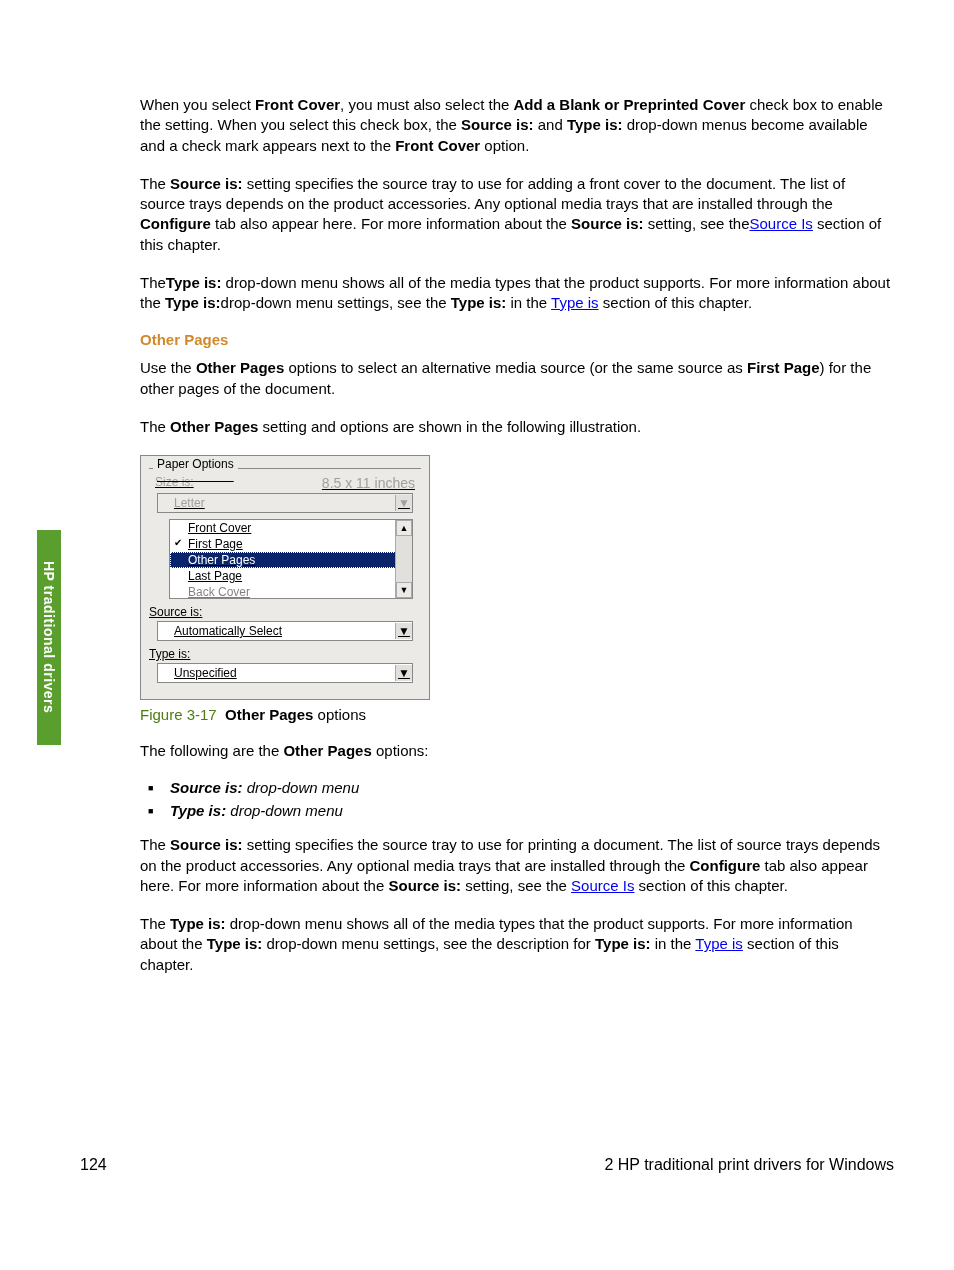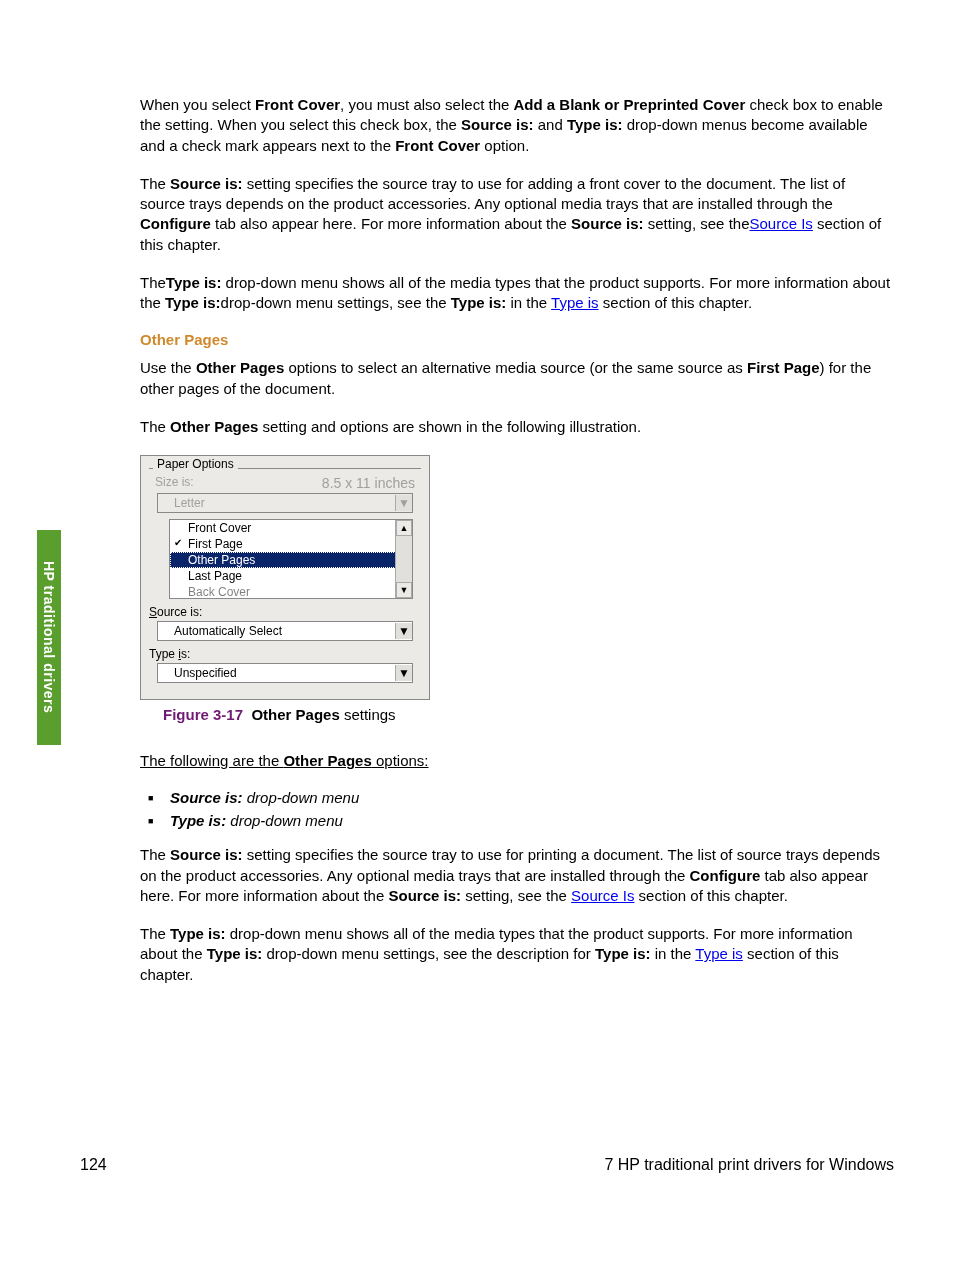--- a/index.html
+++ b/index.html
@@ -33,35 +33,36 @@
     text-orientation: mixed;
     display: flex;
     align-items: center;
     justify-content: center;
     letter-spacing: 0.5px;
   }
   p { margin: 0 0 18px 0; line-height: 1.35; }
   .link { color: #0000EE; text-decoration: underline; }
   .heading-orange { color: #d08a2e; font-weight: bold; margin: 6px 0 10px 0; }
   .fig-caption { margin-top: 6px; }
-  .fig-caption .fignum { color: #701a75; font-weight: bold; margin-left: 23px; }
+  .fig-caption .fignum { color: #4d7c0f; font-weight: normal; }
   ul.square { list-style: none; padding-left: 30px; margin: 6px 0 16px 0; font-style: italic; }
   ul.square li { position: relative; margin: 6px 0; }
   ul.square li::before { content: "■"; position: absolute; left: -22px; font-size: 9px; top: 4px; }
   .footer { position: absolute; bottom: 60px; left: 80px; right: 60px; font-size: 16px; display: flex; justify-content: space-between; }
 
   
   .dialog {
     width: 272px;
     border: 1px solid #888;
     background: #eceae6;
     font-family: Tahoma, sans-serif;
     font-size: 12px;
     padding: 6px 8px 10px 8px;
     margin: 2px 0 2px 0;
+    text-decoration: underline;
   }
   .group-label { position: relative; top: -12px; left: 4px; background: #eceae6; padding: 0 4px; color: #000; }
   .disabled { color: #a0a0a0; }
   .select-box { border: 1px solid #888; background: #fff; height: 18px; display: flex; align-items: center; justify-content: space-between; padding: 0 0 0 16px; margin: 2px 8px 6px 8px; }
   .select-box.disabled-box { background: #eceae6; color:#a0a0a0;}
   .select-arrow { width: 16px; height: 16px; background: #e2e0dc; border-left: 1px solid #aaa; display: flex; align-items:center; justify-content:center; }
   .select-arrow.disabled-arrow { color:#a0a0a0; }
   .chk { margin-right: 4px; vertical-align: middle;}
   .listbox { border: 1px solid #888; background:#fff; margin: 4px 8px 6px 20px; height: 78px; position:relative; overflow:hidden; font-size:12px;}
   .listbox .item { padding: 1px 4px 1px 18px; position:relative;}
@@ -134,38 +135,38 @@
   </div>
 
   <div class="lbl"><span>Type </span><span class="under">i</span><span>s:</span></div>
   <div class="select-box">
     <span>Unspecified</span>
     <div class="select-arrow">▼</div>
   </div>
 </div>
 
 <div class="fig-caption">
-  <span class="fignum">Figure 3-17</span>&nbsp;&nbsp;<b>Other Pages</b><span> settings</span>
+  <span class="fignum">Figure 3-17</span>&nbsp;&nbsp;<b>Other Pages</b><span> options</span>
 </div>
 
-<p style="margin-top:28px;text-decoration:underline;">
+<p style="margin-top:18px;">
   <span>The following are the </span><b>Other Pages</b><span> options:</span>
 </p>
 
 <ul class="square">
   <li><b>Source is:</b><span> drop-down menu</span></li>
   <li><b>Type is:</b><span> drop-down menu</span></li>
 </ul>
 
 <p>
   <span>The </span><b>Source is:</b><span> setting specifies the source tray to use for printing a document. The list of source trays depends on the product accessories. Any optional media trays that are installed through the </span><b>Configure</b><span> tab also appear here. For more information about the </span><b>Source is:</b><span> setting, see the </span><a class="link">Source Is</a><span> section of this chapter.</span>
 </p>
 
 <p>
   <span>The </span><b>Type is:</b><span> drop-down menu shows all of the media types that the product supports. For more information about the </span><b>Type is:</b><span> drop-down menu settings, see the description for </span><b>Type is:</b><span> in the </span><a class="link">Type is</a><span> section of this chapter.</span>
 </p>
 
 <div class="footer">
   <span>124</span>
-  <span>7   HP traditional print drivers for Windows</span>
+  <span>2   HP traditional print drivers for Windows</span>
 </div>
 
 </div>
 
 </body></html>

